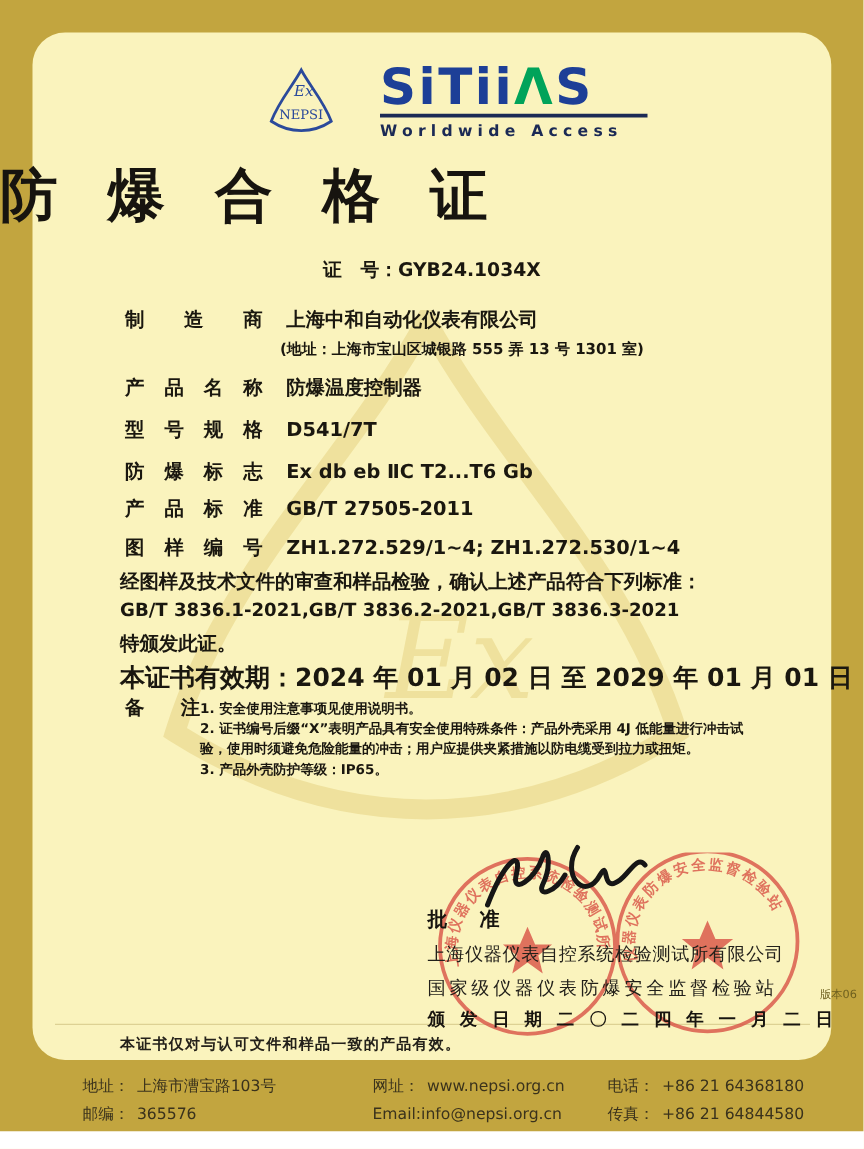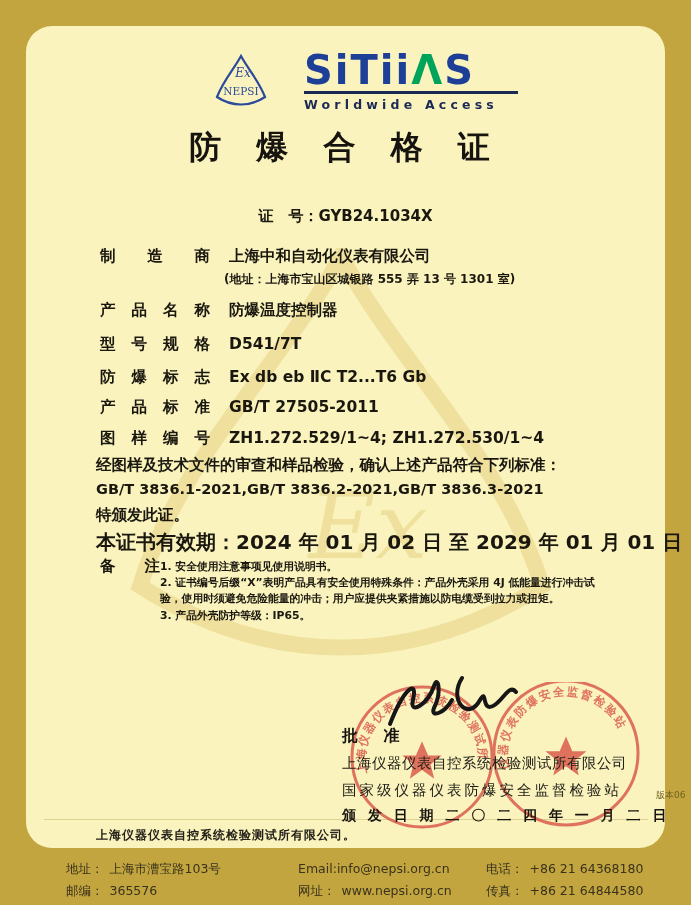--- a/index.html
+++ b/index.html
@@ -12,22 +12,22 @@
   .watermark { position:absolute; left:118px; top:248px; opacity:0.32; pointer-events:none; }
 
   
   .nepsi-logo { position:absolute; left:212px; top:52px; }
   .sitiias { position:absolute; left:288px; top:50px; width:214px;margin-left:16px; }
   .sitiias-main { font-size:40px; font-weight:bold; line-height:1.0; color:#1d3f97; letter-spacing:2px; }
   .sitiias-main .lambda { color:#00a35a; }
   .tagline-rule { height:3px; background:#1b2a55; margin-top:1px; }
   .tagline { font-size:12.5px; font-weight:bold; color:#1b2a55; letter-spacing:4.2px; margin-top:3px; white-space:nowrap; }
 
-  .title { position:absolute; left:0; right:0; top:126px; text-align:center;
-           font-size:32px; font-weight:bold; color:#17140f; letter-spacing:12px; }
+  .title { position:absolute; left:0; right:0; top:126px; 
+           font-size:46px; font-weight:bold; color:#17140f; letter-spacing:12px; }
   .cert-line { position:absolute; left:0; right:0; top:207px; text-align:center;
                font-size:15px; font-weight:bold; color:#1a170f; }
 
   .field-row { position:absolute; left:100px; white-space:nowrap; }
   .field-label { display:inline-block; width:110px; text-align:justify; text-align-last:justify;
                  font-weight:bold; font-size:15.5px; color:#1a170f; vertical-align:top; }
   .field-value { display:inline-block; margin-left:14px; font-weight:bold; font-size:15.5px; color:#1a170f; }
   .address-sub { position:absolute; left:224px; top:271px; font-weight:bold; font-size:12px; color:#1a170f; }
 
   .para { position:absolute; left:96px; font-weight:bold; color:#1a170f; white-space:nowrap; }
@@ -147,28 +147,28 @@
     <g fill="none" stroke="#161616" stroke-width="4" stroke-linecap="round">
       <path d="M8,56 C22,20 36,10 31,32 C27,48 46,36 52,18 C56,6 60,24 52,40 C48,50 62,46 70,32"></path>
       <path d="M80,10 C66,32 86,54 98,32 C106,18 98,48 114,36 C122,30 128,16 134,24"></path>
     </g>
   </svg>
   <div class="issuer-line1">上海仪器仪表自控系统检验测试所有限公司</div>
   <div class="issuer-line2">国家级仪器仪表防爆安全监督检验站</div>
   <div class="issue-date">颁 发 日 期 二 〇 二 四 年 一 月 二 日</div>
 
   <div class="bottom-rule"></div>
-  <div class="validity-note">上海仪器仪表自控系统检验测试所有限公司。</div>
+  <div class="validity-note">本证书仅对与认可文件和样品一致的产品有效。</div>
   <div class="version-tag">版本06</div>
 
   <div class="footer-col fc1">
     <div><span class="lbl">地址：</span><span>上海市漕宝路103号</span></div>
     <div><span class="lbl">邮编：</span><span>365576</span></div>
   </div>
   <div class="footer-col fc2">
+    <div><span class="lbl">网址：</span><span>www.nepsi.org.cn</span></div>
     <div><span>Email:info@nepsi.org.cn</span></div>
-    <div><span class="lbl">网址：</span><span>www.nepsi.org.cn</span></div>
   </div>
   <div class="footer-col fc3">
     <div><span class="lbl">电话：</span><span>+86 21 64368180</span></div>
     <div><span class="lbl">传真：</span><span>+86 21 64844580</span></div>
   </div>
 </div>
 
 </body></html>

